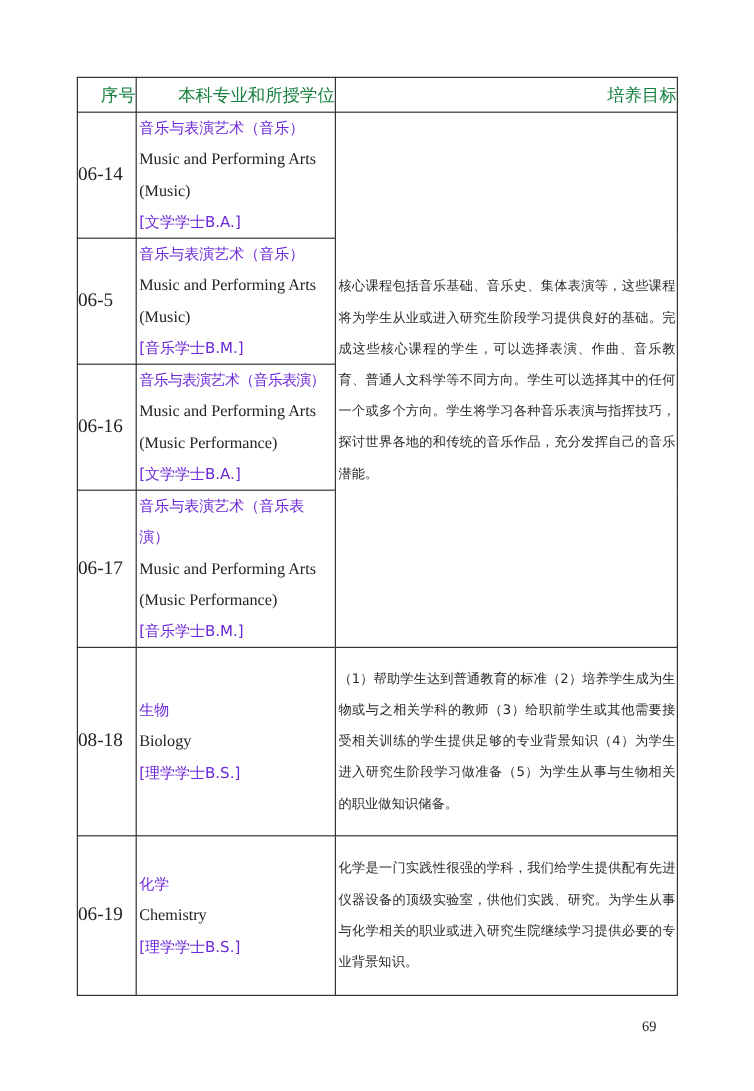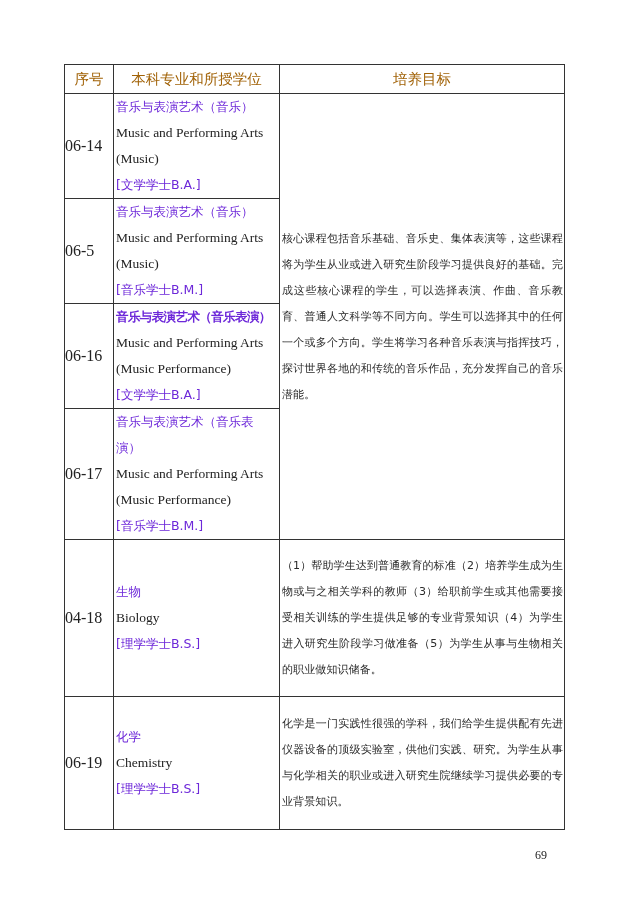--- a/index.html
+++ b/index.html
@@ -16,23 +16,23 @@
   }
   .page-table td, .page-table th {
     border: 1.4px solid #333333;
     padding: 0;
     vertical-align: middle;
   }
   .page-table th {
     height: 28px;
     font-weight: normal;
     font-size: 14.5px;
-    text-align: center;
+    text-align: right;
     font-family: Liberation Sans, sans-serif;
-    color: #a16207;
+    color: #15803d;
   }
   .col-num { width: 49px; }
   .col-major { width: 166px; }
   .col-goal { width: 285px; }
   .num-cell {
     font-size: 16px;
     text-align: left;
     padding-left: 0px !important;
   }
   .major-cell { padding-left: 2px !important; }
@@ -102,40 +102,40 @@
         <span class="major-line cn">音乐与表演艺术（音乐）</span>
         <span class="major-line">Music and Performing Arts</span>
         <span class="major-line">(Music)</span>
         <span class="major-line cn">[音乐学士B.M.]</span>
       </td>
     </tr>
 
     <tr style="height:105px;">
       <td class="num-cell">06-16</td>
       <td class="major-cell">
-        <span class="major-line cn" style="letter-spacing:-0.6px;font-weight:bold;">音乐与表演艺术（音乐表演）</span>
+        <span class="major-line cn" style="letter-spacing:-0.6px;">音乐与表演艺术（音乐表演）</span>
         <span class="major-line">Music and Performing Arts</span>
         <span class="major-line">(Music Performance)</span>
         <span class="major-line cn">[文学学士B.A.]</span>
       </td>
     </tr>
 
     <tr style="height:130px;">
       <td class="num-cell">06-17</td>
       <td class="major-cell">
         <span class="major-line cn">音乐与表演艺术（音乐表</span>
         <span class="major-line cn">演）</span>
         <span class="major-line">Music and Performing Arts</span>
         <span class="major-line">(Music Performance)</span>
         <span class="major-line cn">[音乐学士B.M.]</span>
       </td>
     </tr>
 
     <tr style="height:157px;">
-      <td class="num-cell">04-18</td>
+      <td class="num-cell">08-18</td>
       <td class="major-cell">
         <span class="major-line cn">生物</span>
         <span class="major-line">Biology</span>
         <span class="major-line cn">[理学学士B.S.]</span>
       </td>
       <td class="goal-cell">
         <div class="goal-text">（1）帮助学生达到普通教育的标准（2）培养学生成为生物或与之相关学科的教师（3）给职前学生或其他需要接受相关训练的学生提供足够的专业背景知识（4）为学生进入研究生阶段学习做准备（5）为学生从事与生物相关的职业做知识储备。</div>
       </td>
     </tr>
 

